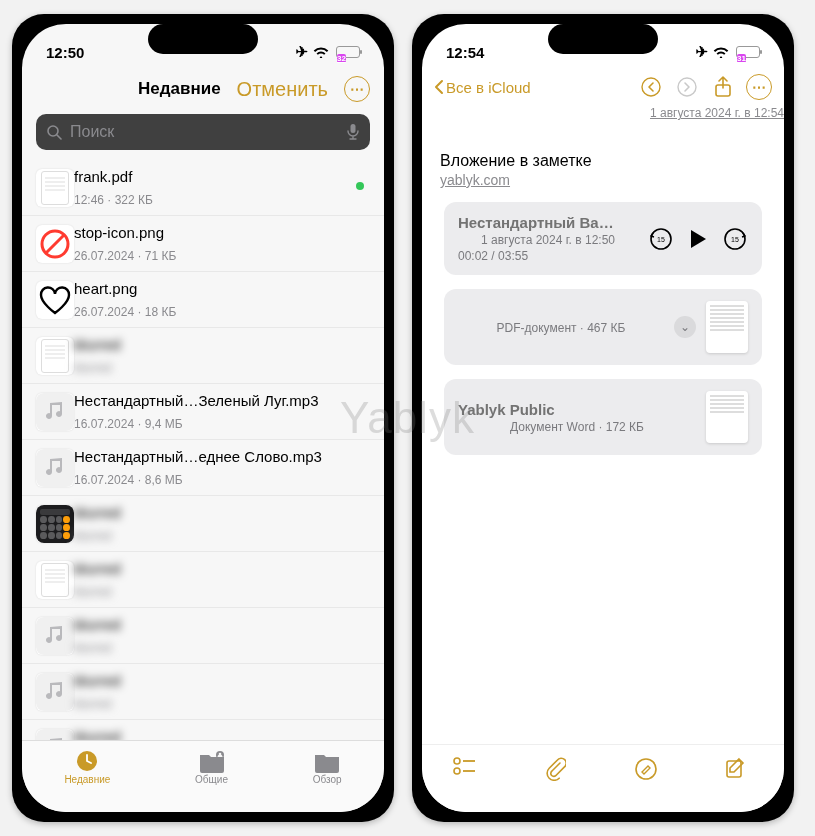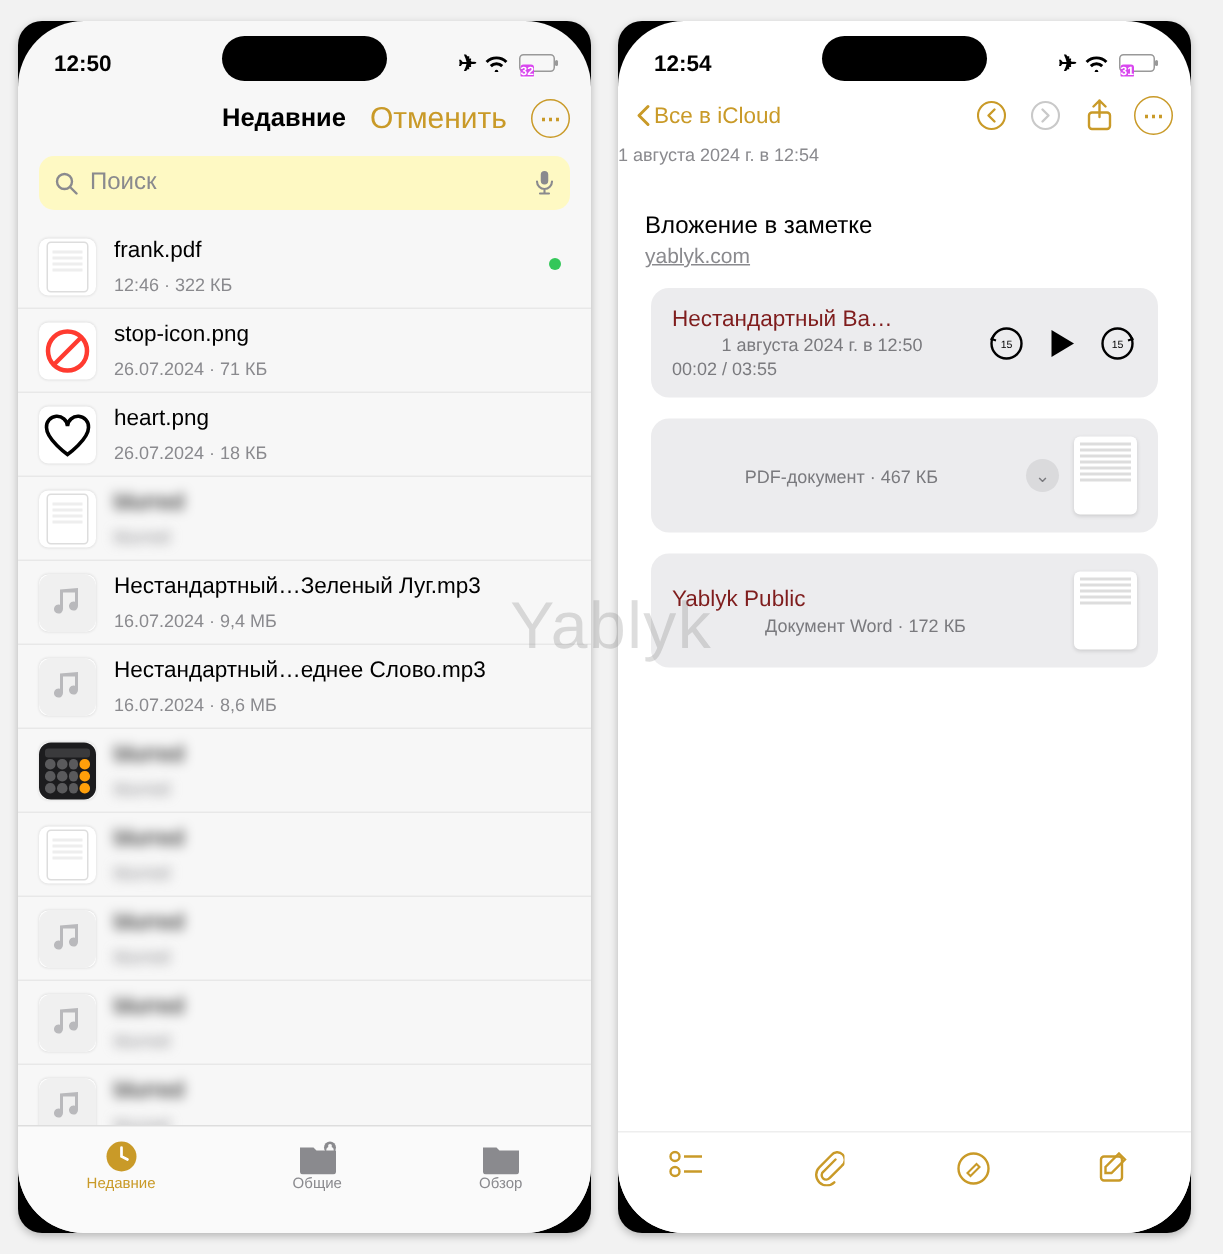--- a/index.html
+++ b/index.html
@@ -1,18 +1,18 @@
 <!DOCTYPE html>
 <html><head>
 <meta charset="utf-8">
 <style>
   * { box-sizing: border-box; margin: 0; padding: 0; font-family: -apple-system, "SF Pro Text", Helvetica, Arial, sans-serif; }
   body { width: 815px; height: 836px; background: #f2f2f2; display: flex; gap: 18px; padding: 14px 12px; position: relative; }
   .phone {
-    width: 382px; height: 808px; background: #000; border-radius: 16px; 
+    width: 382px; height: 808px; background: #000; border-radius: 32px; padding: 10px;
     position: relative; box-shadow: 0 2px 6px rgba(0,0,0,.25);
   }
   .screen {
     width: 100%; height: 100%; background: #f7f7f7; border-radius: 44px; overflow: hidden;
     display: flex; flex-direction: column; position: relative;
   }
   .screen.white { background: #fff; }
   .island {
     position: absolute; top: 10px; left: 50%; transform: translateX(-50%);
     width: 110px; height: 30px; background: #000; border-radius: 20px; z-index: 10;
@@ -24,29 +24,29 @@
   .status-right { display: flex; align-items: center; gap: 5px; }
   .battery { display: inline-flex; align-items: center; }
   .battery-body { width: 24px; height: 12px; border: 1px solid #999; border-radius: 3px; position: relative; margin-left:2px; }
   .battery-body::after { content: ""; position: absolute; right: -3px; top: 3px; width: 2px; height: 4px; background: #999; border-radius: 1px; }
   .battery-fill { height: 100%; background: #d946ef; border-radius: 2px; font-size:8px; line-height:10px; color:#fff; text-align:center;text-decoration:underline; }
   .hdr { padding: 6px 14px 8px; display: flex; align-items: center; justify-content: flex-end; gap: 16px; }
   .hdr .title { font-size: 17px; font-weight: 700; color:#000; }
   .accent { color: #c99a28; }
   .circle-btn { width: 26px; height: 26px; border: 1.6px solid #c99a28; border-radius: 50%; display:inline-flex; align-items:center; justify-content:center; color:#c99a28; font-weight:700; font-size:14px; line-height:1; }
   .search {
-    margin: 4px 14px 10px; height: 36px; background: #fef9c3; border-radius: 10px;
+    margin: 4px 14px 10px; height: 36px; background: #404040; border-radius: 10px;
     display: flex; align-items: center; gap: 8px; padding: 0 10px; color: #8a8a8e;
   }
   .search .sicon { font-size: 16px; }
   .search .label { flex: 1; font-size: 16px; }
   .search .mic { font-size: 16px; }
   .list { flex: 1; overflow: hidden; }
   .row {
-    display: flex; align-items: center; gap: 12px; padding: 8px 14px 8px 14px;
+    display: flex; align-items: center; padding: 8px 14px 8px 14px;
     border-bottom: 0.5px solid rgba(0,0,0,0.06); position: relative;
   }
   .thumb {
     width: 38px; height: 38px; border-radius: 6px; background:#fff; display:flex;
     align-items:center; justify-content:center; box-shadow: 0 0 2px rgba(0,0,0,.12);
     flex-shrink:0;
   }
   .rcol { flex: 1; min-width:0; }
   .rname { font-size: 15px; color:#000; white-space:nowrap; overflow:hidden; text-overflow:ellipsis; }
   .rmeta { font-size: 12px; color:#8a8a8e; margin-top:8px; }
@@ -61,30 +61,30 @@
   .tab .ticon { font-size:22px; height:24px; display:flex; align-items:center; }
 
   
   .nav2 {
     display:flex; align-items:center; padding: 4px 12px 6px; gap:10px;
   }
   .nav2 .back { color:#c99a28; display:flex; align-items:center; font-size:15px; gap:2px; }
   .nav2 .spacer { flex:1; }
   .nav2 .ibtn { width:26px; height:26px; display:inline-flex; align-items:center; justify-content:center; color:#c99a28; font-weight:600; }
   .nav2 .ibtn.disabled { color:#c9c9c9; }
-  .date { text-align:left; font-size:12px; color:#8a8a8e; padding-bottom:6px; }
+  .date { text-align:right; font-size:12px; color:#8a8a8e; padding-bottom:6px;text-decoration:underline; }
   .note-body { padding: 0 18px; margin-top: 26px; }
   .note-title { font-size:16px; color:#000; margin-bottom:2px; }
   .note-link { font-size:14px; color:#8a8a8e; text-decoration:underline; }
   .att {
     margin:14px 4px 0; background:#ececee; border-radius:12px; padding:12px 14px;
     display:flex; align-items:center; gap:10px;
   }
   .att .acol { flex:1; min-width:0; }
-  .att .aname { font-size:15px; font-weight:400; color:#7f1d1d; white-space:nowrap; overflow:hidden; text-overflow:ellipsis; }
+  .att .aname { font-size:15px; font-weight:700; color:#737373; white-space:nowrap; overflow:hidden; text-overflow:ellipsis; }
   .att .ameta { font-size:12px; color:#7a7a7e; margin-top:2px;text-align:center; }
   .att .atime { font-size:12px; color:#7a7a7e; margin-top:2px; }
   .play-ctrls { display:flex; align-items:center; gap:14px; }
   .doc-thumb {
     width:42px; height:52px; background:#fff; border-radius:4px; box-shadow:0 1px 3px rgba(0,0,0,.15);
     display:flex; flex-direction:column; padding:4px; gap:2px;
   }
   .doc-thumb i { height:2px; background:#ddd; display:block; }
   .chev-circ { width:22px; height:22px; border-radius:50%; background:#dadadc; display:inline-flex; align-items:center; justify-content:center; color:#7a7a7e; font-size:12px; }
   .toolbar2 {

